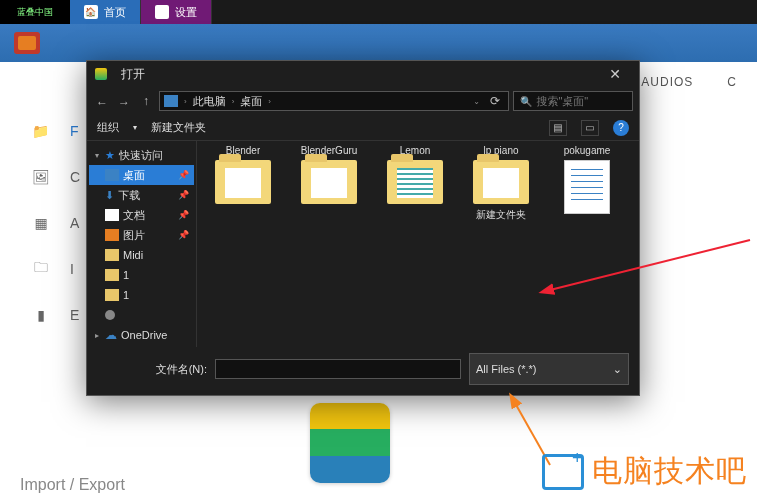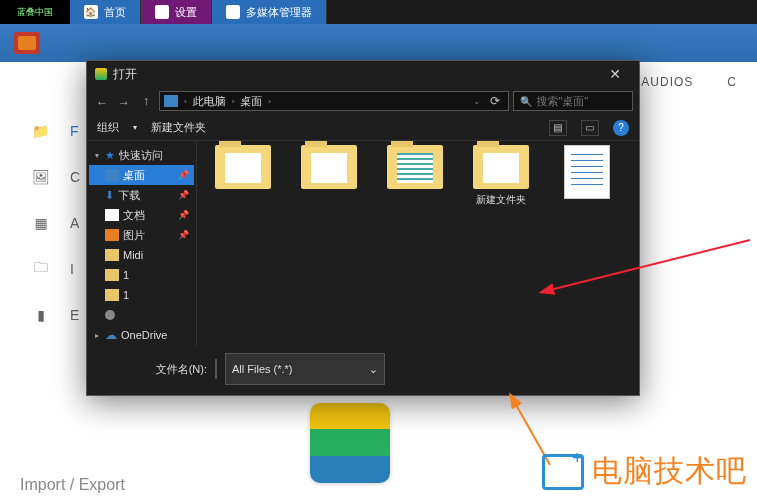--- a/index.html
+++ b/index.html
@@ -26,21 +26,21 @@
 .bg-item.active{color:#2a7dd6}
 .bg-icon{width:22px;height:18px;display:flex;align-items:center;justify-content:center}
 .bg-foot{position:absolute;left:20px;bottom:6px;font-size:16px;color:#888}
 .bg-main{position:absolute;left:200px;top:300px;right:0}
 .bg-section-title{font-size:17px;color:#444;display:inline-block;margin-left:90px}
 .bg-section-sub{font-size:17px;color:#bbb;display:inline-block;margin-left:16px}
 .bg-tile{width:80px;height:80px;margin:18px 0 0 110px;border-radius:10px;background:linear-gradient(#f1c40f 33%,#27ae60 33% 66%,#2980b9 66%);box-shadow:0 1px 4px rgba(0,0,0,.2)}
 
 
 .dlg{position:absolute;left:86px;top:60px;width:554px;height:336px;background:#1e1e1e;border:1px solid #555;box-shadow:0 6px 30px rgba(0,0,0,.5);display:flex;flex-direction:column;color:#ddd;font-size:11px}
-.dlg-title{height:26px;display:flex;align-items:center;padding:0 8px;background:#1e1e1e;font-size:12px;gap:6px}
+.dlg-title{height:26px;display:flex;align-items:center;padding:0 8px;background:#1e1e1e;font-size:12px;gap:14px}
 .dlg-title .ic{width:12px;height:12px;border-radius:2px;background:linear-gradient(#f1c40f,#27ae60)}
 .dlg-title .cls{margin-left:auto;width:32px;height:18px;display:flex;align-items:center;justify-content:center;color:#ccc;font-size:14px}
 .dlg-nav{height:28px;display:flex;align-items:center;padding:0 6px;gap:4px;background:#1e1e1e}
 .dlg-nav .arr{width:18px;text-align:center;color:#bbb;font-size:12px}
 .dlg-nav .path{flex:1;height:20px;border:1px solid #555;display:flex;align-items:center;padding:0 4px;gap:6px;background:#111}
 .dlg-nav .path .pico{width:14px;height:12px;background:#3b82c4}
 .dlg-nav .sep{color:#888;font-size:8px}
 .dlg-nav .srch{width:120px;height:20px;border:1px solid #555;background:#111;display:flex;align-items:center;padding:0 6px;color:#777}
 .dlg-nav .srch .sico{margin-right:4px;font-size:10px}
 .dlg-toolbar{height:26px;display:flex;align-items:center;padding:0 10px;gap:14px;border-bottom:1px solid #333}
@@ -73,21 +73,21 @@
 .th-folder{width:56px;height:44px;background:#f3d77a;border-radius:2px;position:relative}
 .th-folder::before{content:"";position:absolute;top:-6px;left:4px;width:22px;height:8px;background:#e8c66a;border-radius:2px 2px 0 0}
 .th-folder.fill::after{content:"";position:absolute;inset:8px 10px 6px 10px;background:#fff}
 .th-folder.lines::after{content:"";position:absolute;inset:8px 10px 6px 10px;background:repeating-linear-gradient(#4aa 0 2px,#fff 2px 5px)}
 .th-doc{width:46px;height:54px;background:#fff;border:1px solid #ccc;position:relative;margin:0 auto}
 .th-doc.lines::after{content:"";position:absolute;inset:8px 6px;background:repeating-linear-gradient(#3b82c4 0 1px,#fff 1px 6px)}
 .th-doc.word::before{content:"W";position:absolute;left:-6px;bottom:6px;width:22px;height:22px;background:#2a5aa8;color:#fff;display:flex;align-items:center;justify-content:center;font-weight:bold;font-size:12px}
 .th-doc.tbl::after{content:"";position:absolute;inset:10px 8px;background:repeating-linear-gradient(#e74c3c 0 1px,transparent 1px 6px),repeating-linear-gradient(90deg,#e74c3c 0 1px,transparent 1px 10px)}
 .th-doc.redbar::before{content:"";position:absolute;top:4px;left:6px;right:6px;height:4px;background:#e74c3c}
 
-.dlg-foot{padding:6px 10px 10px;display:flex;flex-direction:row;gap:16px}
+.dlg-foot{padding:6px 10px 10px;display:flex;flex-direction:column;gap:16px}
 .fn-row{display:flex;align-items:center;gap:8px}
 .fn-row .lbl{width:110px;text-align:right;font-size:11px}
 .fn-row .inp{flex:1;height:20px;border:1px solid #555;background:#111}
 .fn-row .sel{width:160px;height:32px;border:1px solid #555;background:#333;display:flex;align-items:center;padding:0 6px;justify-content:space-between}
 .btn-row{display:flex;justify-content:flex-end;gap:8px}
 .btn{width:72px;height:20px;border:1px solid #777;background:#333;display:flex;align-items:center;justify-content:center;font-size:11px;color:#fff}
 
 
 .arrow-right{position:absolute;pointer-events:none}
 .arrow-right svg{overflow:visible}
@@ -103,24 +103,20 @@
 
 <div class="topbar">
   <div class="logo">蓝叠中国</div>
   <div class="tab active">
     <span class="tico">🏠</span>
     <span>首页</span>
   </div>
   <div class="tab inactive">
     <span class="tico">⚙</span>
     <span>设置</span>
-  </div>
-  <div class="tab active">
-    <span class="tico">▣</span>
-    <span>多媒体管理器</span>
   </div>
 </div>
 
 <div class="mm-head">
   <div class="mm-logo"></div>
 </div>
 
 <div class="bgpage">
   <div class="bg-nav">
     <span>EOS</span>
@@ -246,20 +242,37 @@
       <div class="tree-row">
           <span class="exp">▸</span>
           <span class="ico-cloud">☁</span>
           <span>OneDrive</span>
         </div>
     </div>
 
     <div class="dlg-files">
       <div class="frow">
         <div class="fitem">
+            <span class="lbl">Blender</span>
+          </div>
+        <div class="fitem">
+            <span class="lbl">BlenderGuru</span>
+          </div>
+        <div class="fitem">
+            <span class="lbl">Lemon</span>
+          </div>
+        <div class="fitem">
+            <span class="lbl">lp piano</span>
+          </div>
+        <div class="fitem">
+            <span class="lbl">pokugame</span>
+          </div>
+      </div>
+      <div class="frow">
+        <div class="fitem">
             <div class="thumb">
               <div class="th-folder fill"></div>
             </div>
             <span class="lbl blur"></span>
           </div>
         <div class="fitem">
             <div class="thumb">
               <div class="th-folder fill"></div>
             </div>
             <span class="lbl blur"></span>

